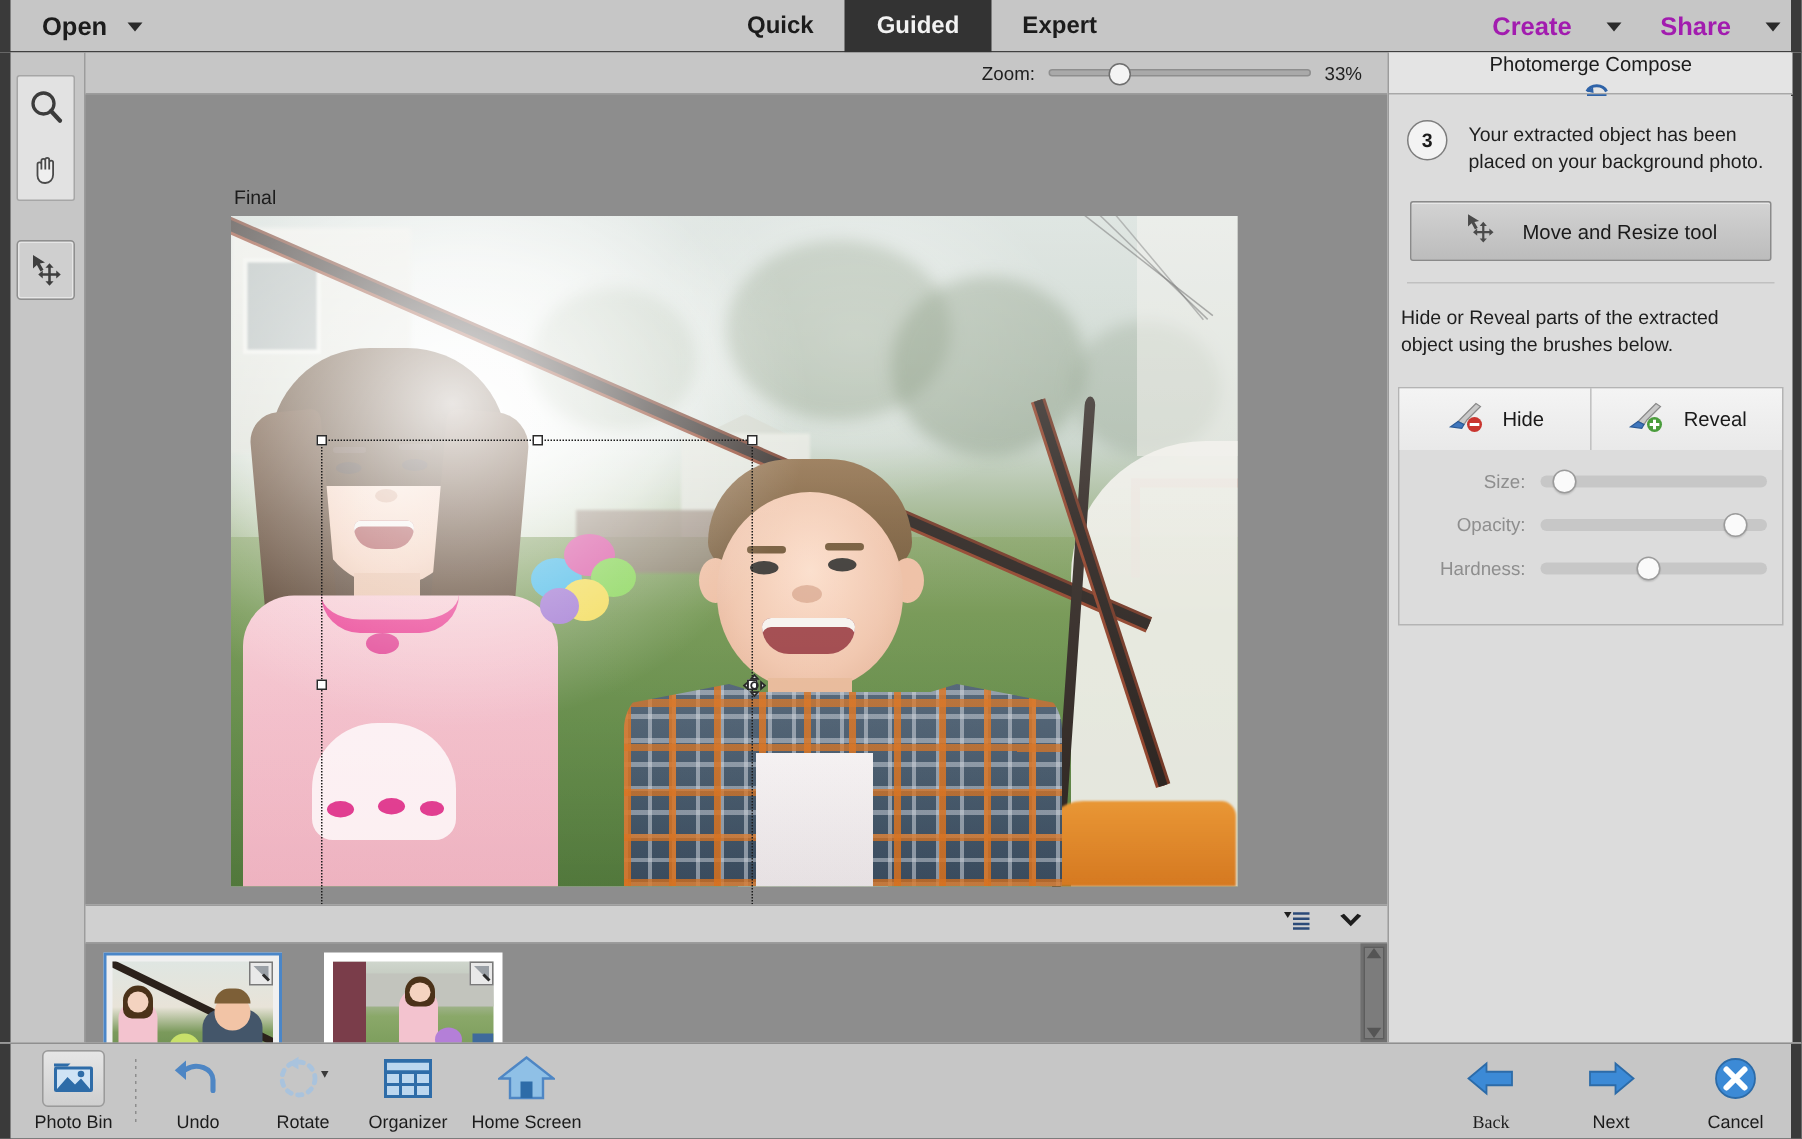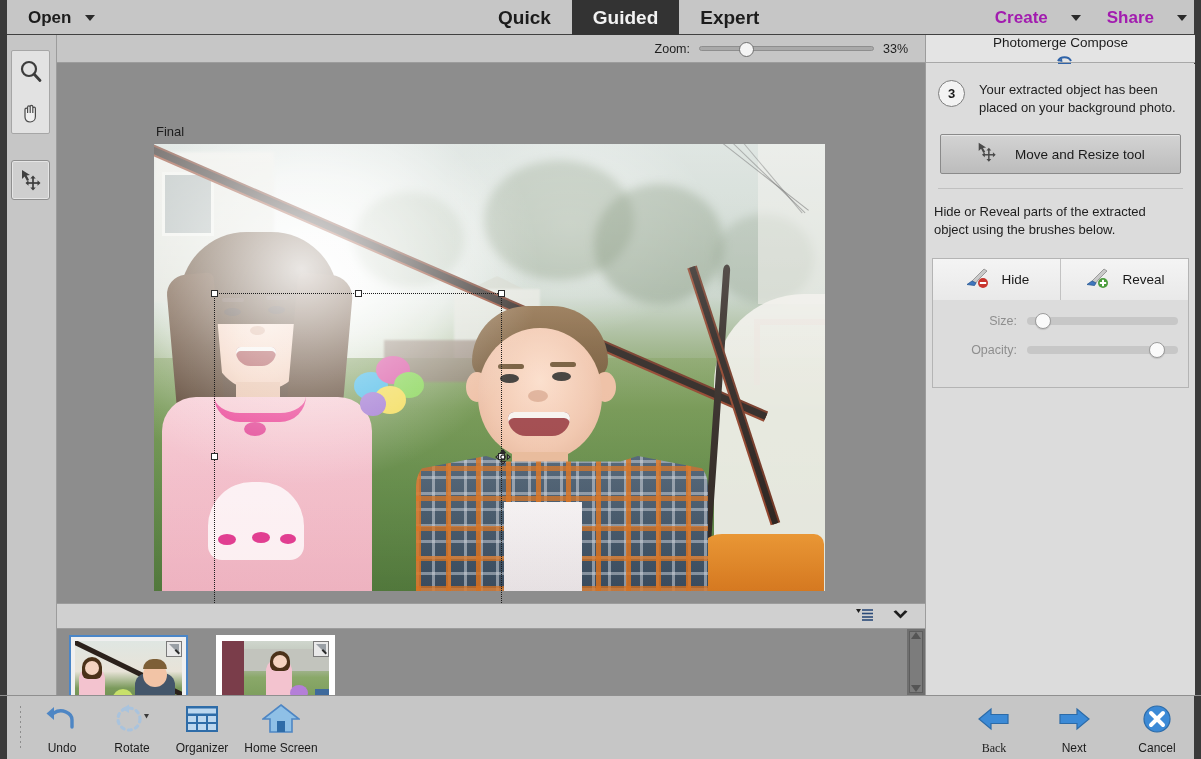--- a/index.html
+++ b/index.html
@@ -38,21 +38,21 @@
     border-top: 6px solid #2a2a2a;
     display: inline-block;
   }
   .mode-tabs {
     position: absolute; left: 477px; top: 0; height: 35px;
     display: flex; align-items: stretch;
   }
   .mode-tab {
     display: flex; align-items: center; justify-content: center;
     padding: 0 21px;
-    font-size: 19px; font-weight: bold; color: #1c1c1c;
+    font-size: 16px; font-weight: bold; color: #1c1c1c;
     cursor: pointer;
   }
   .mode-tab.active {
     background: #333333; color: #f2f2f2;
   }
   .right-menus {
     position: absolute; right: 14px; top: 0; height: 35px;
     display: flex; align-items: center; gap: 26px;
   }
   .right-menu-item {
@@ -764,31 +764,52 @@
                 <div class="slider-thumb" style="left:8px;"></div>
               </div>
             </div>
             <div class="slider-row">
               <div class="slider-label">Opacity:</div>
               <div class="slider-track-wrap">
                 <div class="slider-track"></div>
                 <div class="slider-thumb" style="left:122px;"></div>
               </div>
             </div>
+            <div class="slider-row">
+              <div class="slider-label">Hardness:</div>
+              <div class="slider-track-wrap">
+                <div class="slider-track"></div>
+                <div class="slider-thumb" style="left:64px;"></div>
+              </div>
+            </div>
           </div>
         </div>
       </div>
     </div>
   </div>
 
   <div id="bottombar">
     <div class="edge-left"></div>
     <div class="edge-right"></div>
 
     <div class="bb-left">
+      <div class="bb-item">
+        <div class="ico">
+          <div class="photobin-chip">
+            <svg width="28" height="22" viewBox="0 0 28 22">
+              <rect x="1" y="3" width="26" height="17" rx="1.5" fill="#2e6ca8"></rect>
+              <rect x="3" y="5" width="22" height="13" fill="#cfe3f5"></rect>
+              <path d="M3 18 L10 10 L15 15 L19 11 L25 18 Z" fill="#2e6ca8"></path>
+              <circle cx="19" cy="8" r="2.2" fill="#2e6ca8"></circle>
+              <path d="M1 3 h9 l2 -2 h-11 z" fill="#2e6ca8"></path>
+            </svg>
+          </div>
+        </div>
+        <div class="lbl">Photo Bin</div>
+      </div>
 
       <div class="bb-divider"></div>
 
       <div class="bb-item">
         <div class="ico">
           <svg width="36" height="32" viewBox="0 0 36 32">
             <path d="M10 10 A11 9 0 0 1 28 17 L28 24" fill="none" stroke="#4e86c4" stroke-width="3.4" stroke-linecap="round"></path>
             <path d="M10 4 L10 17 L2.5 10.5 Z" fill="#4e86c4"></path>
           </svg>
         </div>

